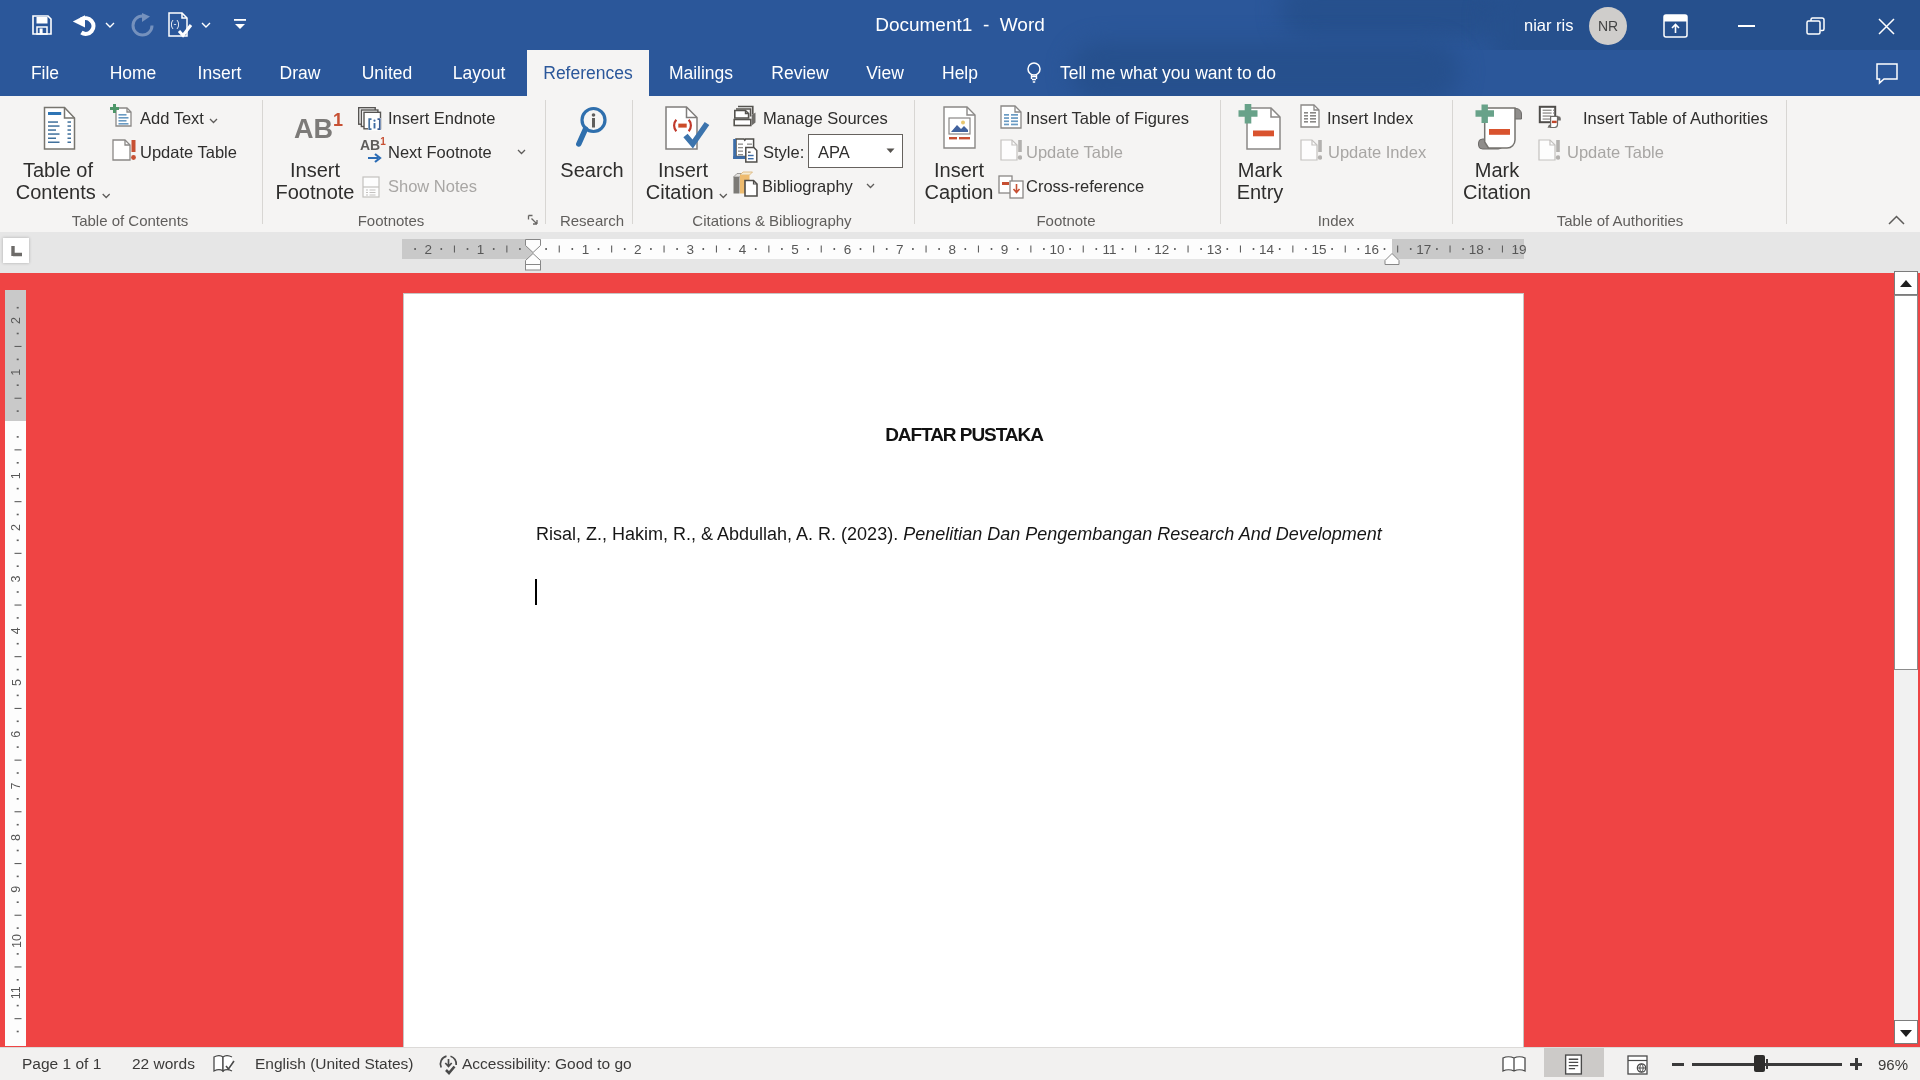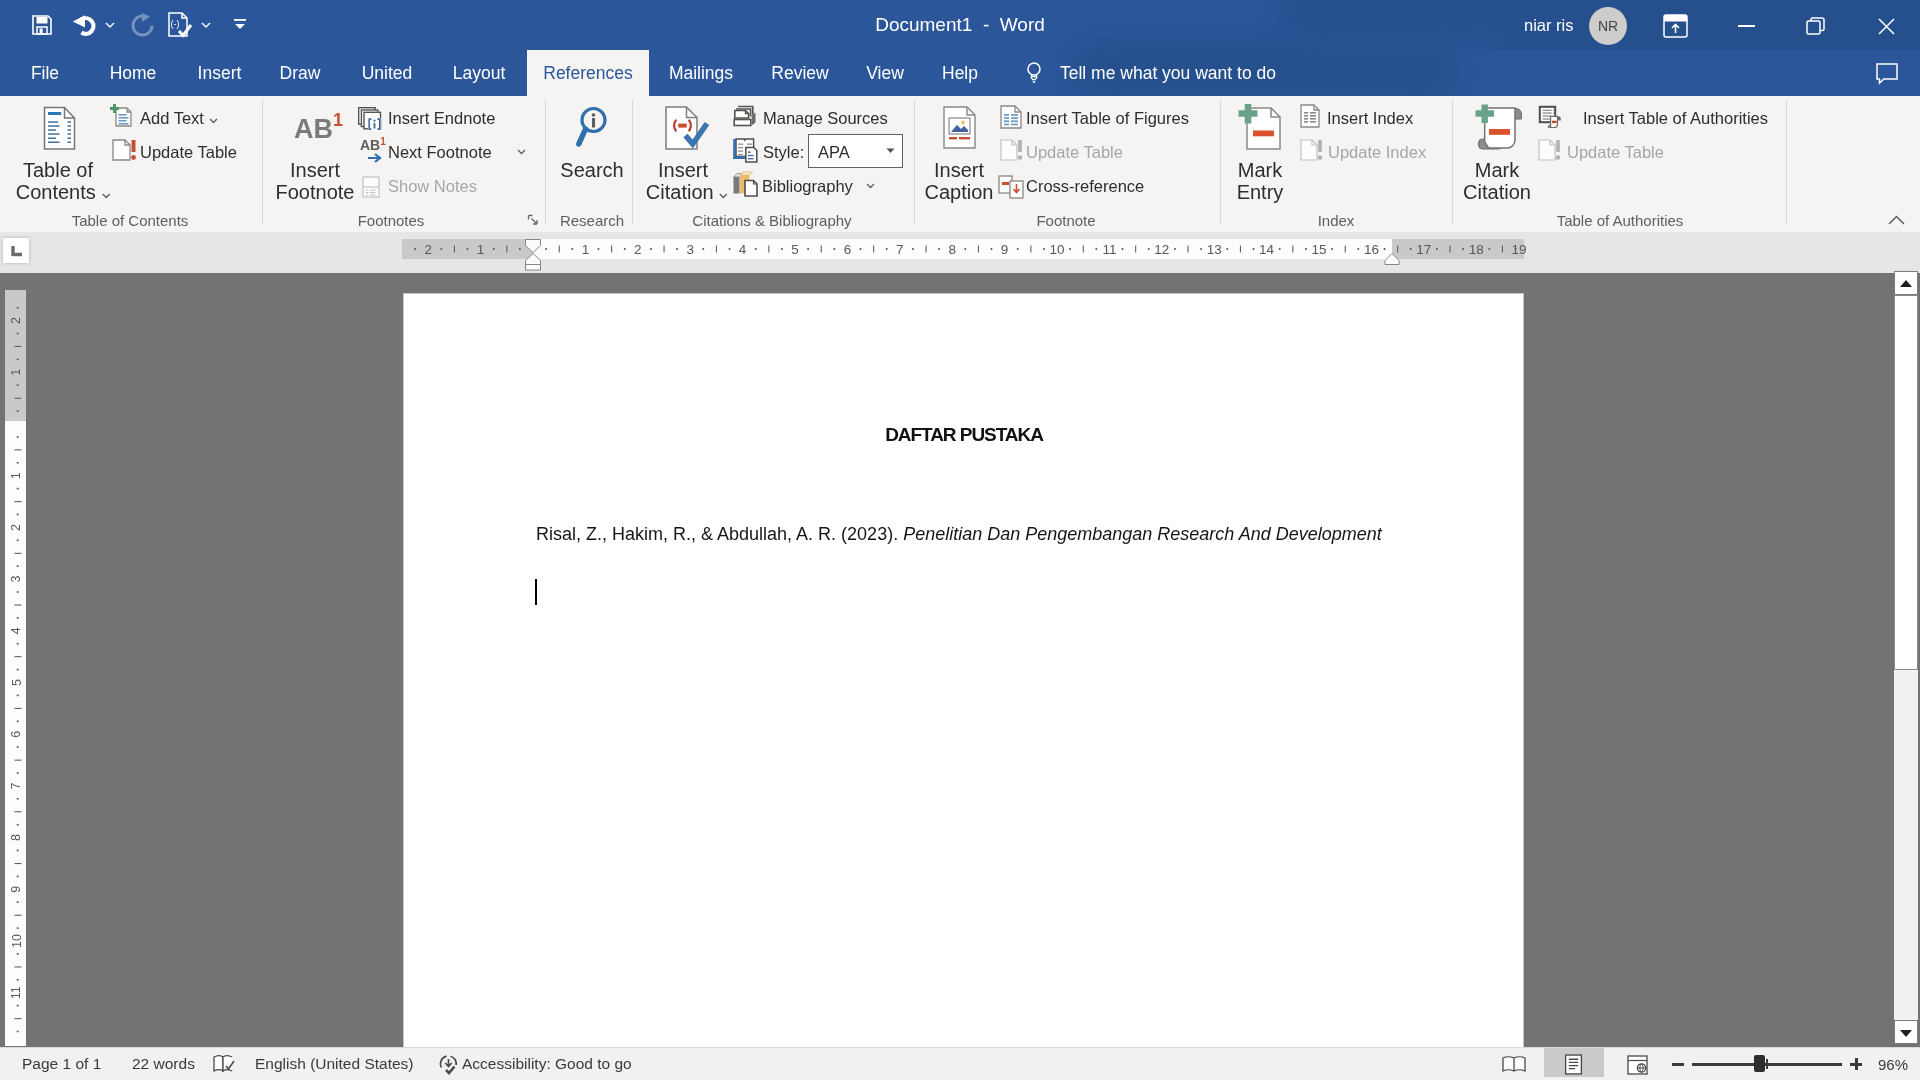--- a/index.html
+++ b/index.html
@@ -10,21 +10,21 @@
   #titlebar { position:absolute; left:0; top:0; width:1920px; height:50px; background:#2b579a; overflow:hidden; }
   #tabrow { position:absolute; left:0; top:50px; width:1920px; height:46px; background:#2b579a; overflow:hidden; }
   .tab { position:absolute; top:0; height:46px; line-height:46px; color:#fff; font-size:17.5px; text-align:center; }
   #ribbon { position:absolute; left:0; top:96px; width:1920px; height:136px; background:#f5f4f3; }
   .rtext { position:absolute; font-size:16.5px; color:#2f2e2d; white-space:nowrap; }
   .rgray { color:#a8a6a4; }
   .glabel { position:absolute; top:116px; font-size:15px; color:#605e5c; white-space:nowrap; transform:translateX(-50%); }
   .gdiv { position:absolute; top:4px; width:1px; height:124px; background:#d8d6d3; }
   .biglabel { position:absolute; font-size:20px; color:#2f2e2d; text-align:center; white-space:nowrap; transform:translateX(-50%); }
   #rulerrow { position:absolute; left:0; top:232px; width:1920px; height:41px; background:#e6e6e6; }
-  #docarea { position:absolute; left:0; top:273px; width:1920px; height:774px; background:#737373; }
+  #docarea { position:absolute; left:0; top:273px; width:1920px; height:774px; background:#ef4444; }
   #page { position:absolute; left:403px; top:20px; width:1121px; height:754px; background:#ffffff; border:1px solid #c8c6c4; border-bottom:none; }
   #statusbar { position:absolute; left:0; top:1047px; width:1920px; height:33px; background:#f2f1f0; border-top:1px solid #dcdad8; }
   .stext { position:absolute; font-size:15.5px; color:#3b3a39; top:50%; transform:translateY(-50%); white-space:nowrap; }
 </style>
 </head>
 <body>
 <div id="titlebar">
 
   <div class="abs" style="left:1280px;top:-18px;width:230px;height:56px;background:#26508d;border-radius:40px;filter:blur(11px);"></div>
   <div class="abs" style="left:1490px;top:-35px;width:470px;height:125px;background:#26508d;border-radius:50px;filter:blur(12px);"></div>

